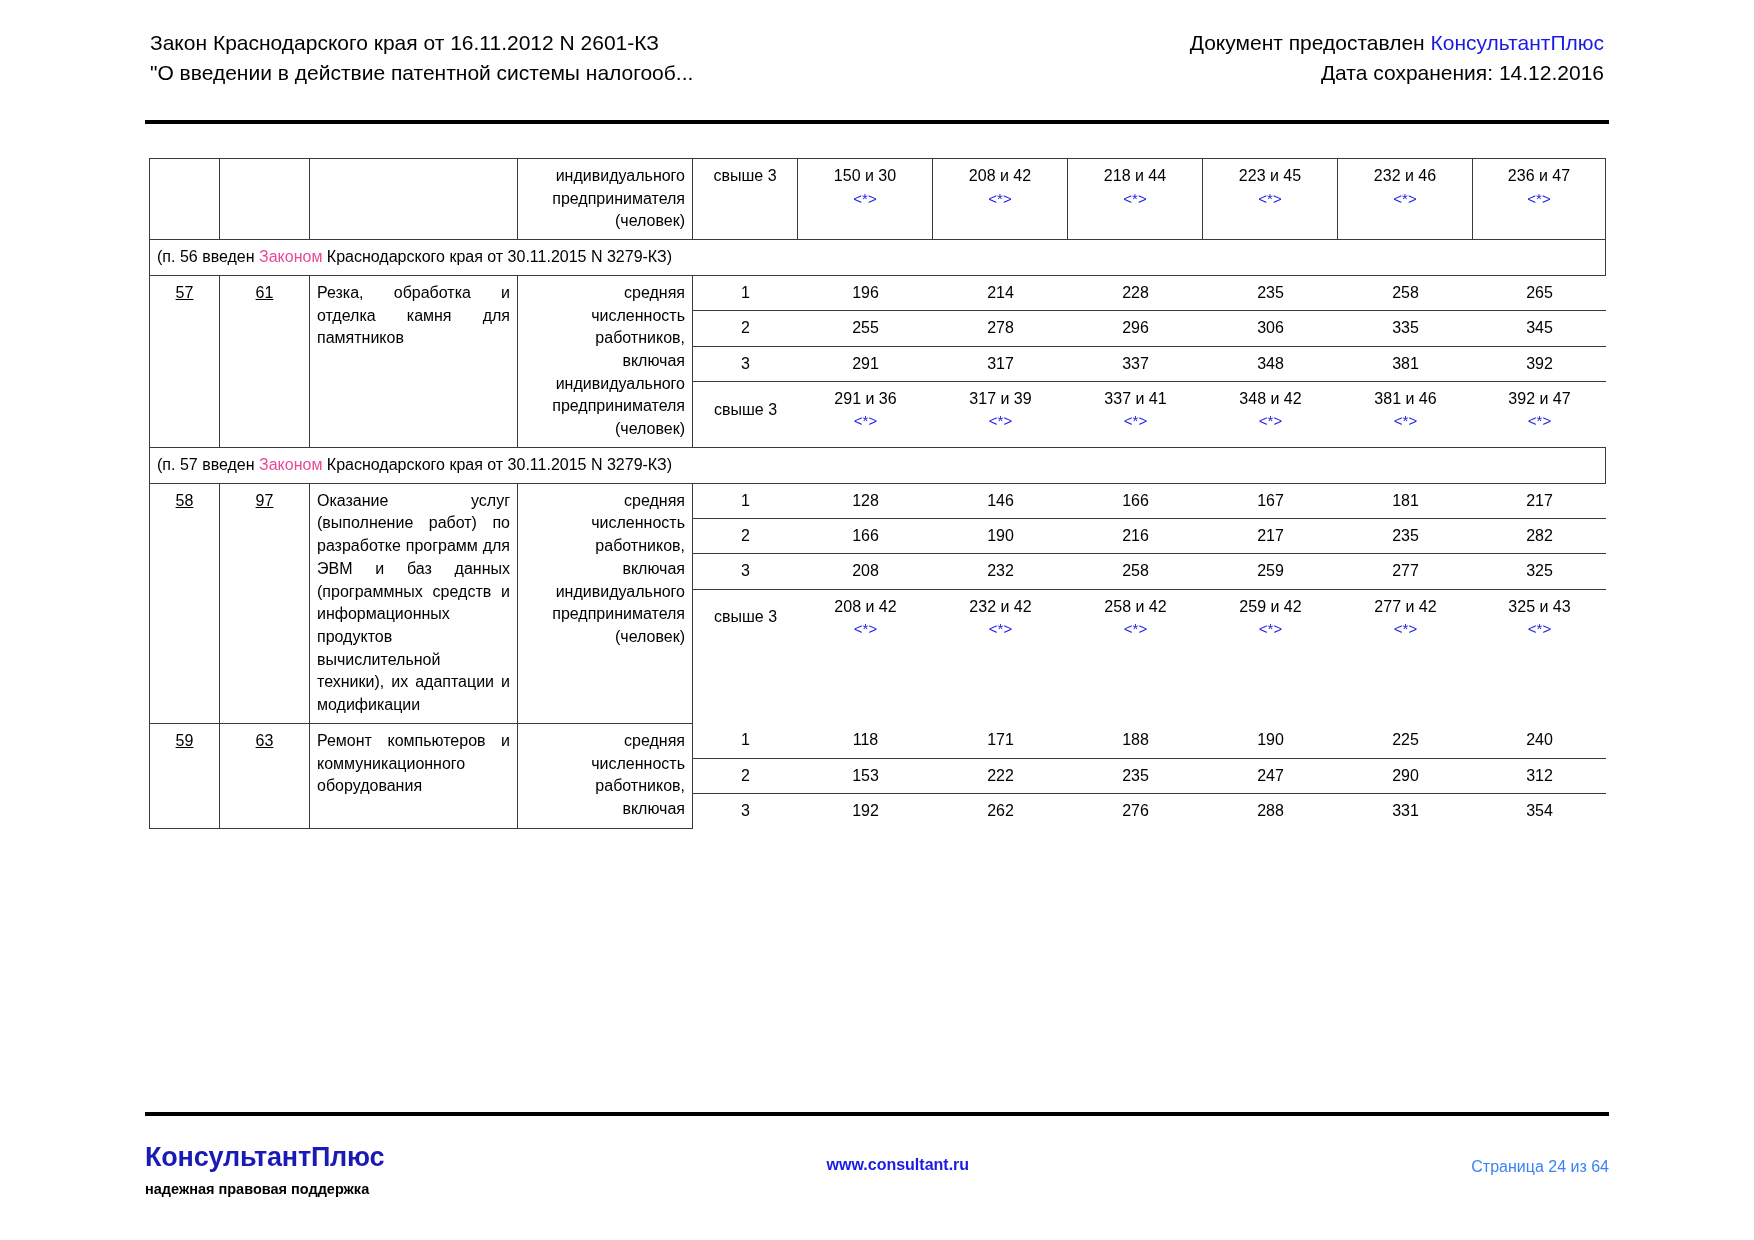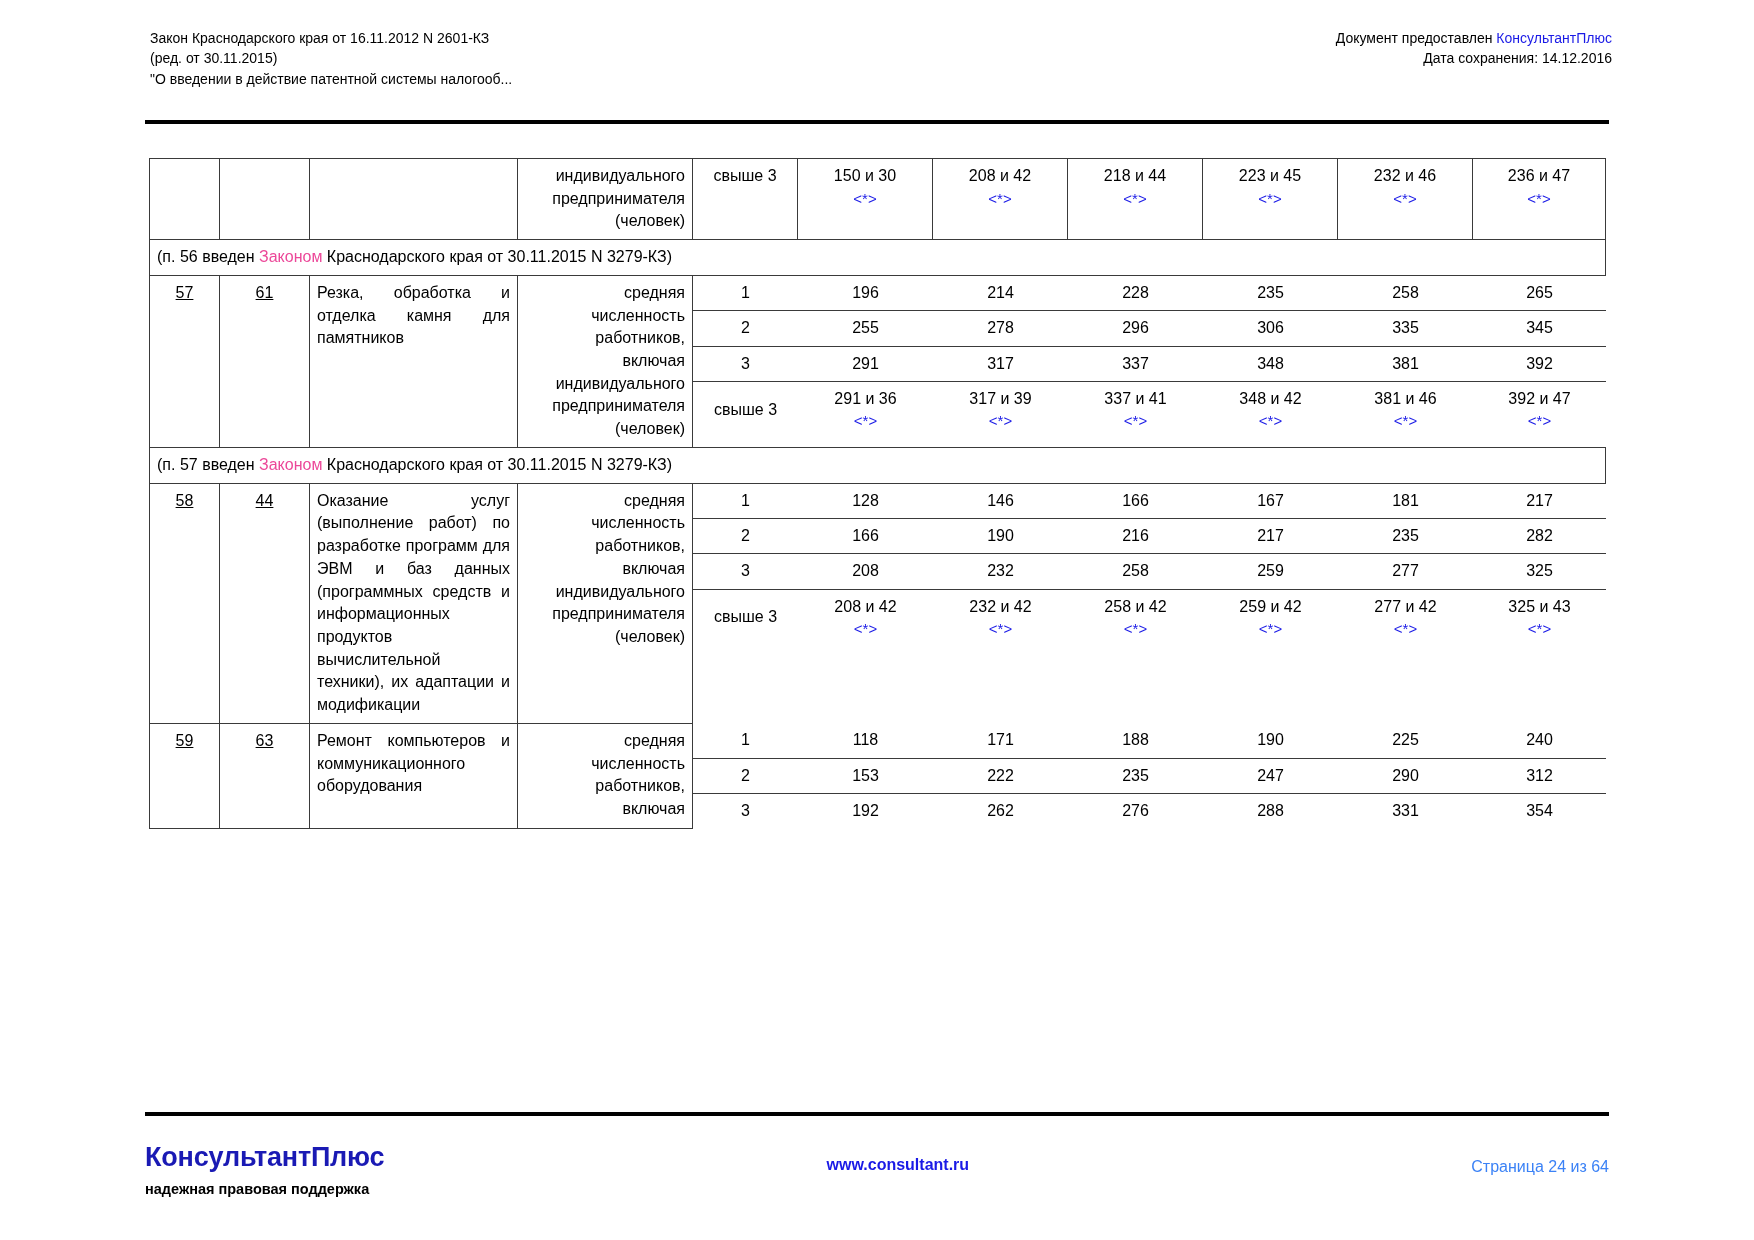--- a/index.html
+++ b/index.html
@@ -20,25 +20,25 @@
     width: 1754px;
     height: 1240px;
     padding: 0;
   }
 
   
   .doc-header {
     position: absolute;
     top: 28px;
     left: 150px;
-    right: 142px;
+    right: 150px;
     display: flex;
     justify-content: space-between;
     align-items: flex-start;
-    font-size: 14px;
+    font-size: 21px;
     line-height: 1.45;
   }
   .hdr-left { text-align: left; white-space: nowrap; }
   .hdr-right { text-align: right; white-space: nowrap; }
   .hdr-line { display: block; }
   .brand-link { color: #1a1ae6; }
 
   
   .rule-top {
     position: absolute;
@@ -154,21 +154,20 @@
   .nb { border: 0 !important; padding: 0 !important; }
 </style>
 </head>
 <body>
 
 <div class="page">
 
   <div class="doc-header">
     <div class="hdr-left">
       <span class="hdr-line">Закон Краснодарского края от 16.11.2012 N 2601-КЗ</span>
-      <span class="hdr-line">(ред. от 30.11.2015)</span>
       <span class="hdr-line">"О введении в действие патентной системы налогооб...</span>
     </div>
     <div class="hdr-right">
       <span class="hdr-line"><span>Документ предоставлен </span><span class="brand-link">КонсультантПлюс</span></span>
       <span class="hdr-line">Дата сохранения: 14.12.2016</span>
     </div>
   </div>
 
   <div class="rule-top"></div>
 
@@ -294,21 +293,21 @@
               </table>
         </td>
       </tr>
 
       <tr class="note-row">
         <td colspan="11"><span>(п. 57 введен </span><span class="lawlink">Законом</span><span> Краснодарского края от 30.11.2015 N 3279-КЗ)</span></td>
       </tr>
 
       <tr>
         <td class="num">58</td>
-        <td class="num">44</td>
+        <td class="num">97</td>
         <td class="just">Оказание услуг (выполнение работ) по разработке программ для ЭВМ и баз данных (программных средств и информационных продуктов вычислительной техники), их адаптации и модификации</td>
         <td class="plain">
           <span class="subcell">средняя</span>
           <span class="subcell">численность</span>
           <span class="subcell">работников,</span>
           <span class="subcell">включая</span>
           <span class="subcell">индивидуального</span>
           <span class="subcell">предпринимателя</span>
           <span class="subcell">(человек)</span>
         </td>

